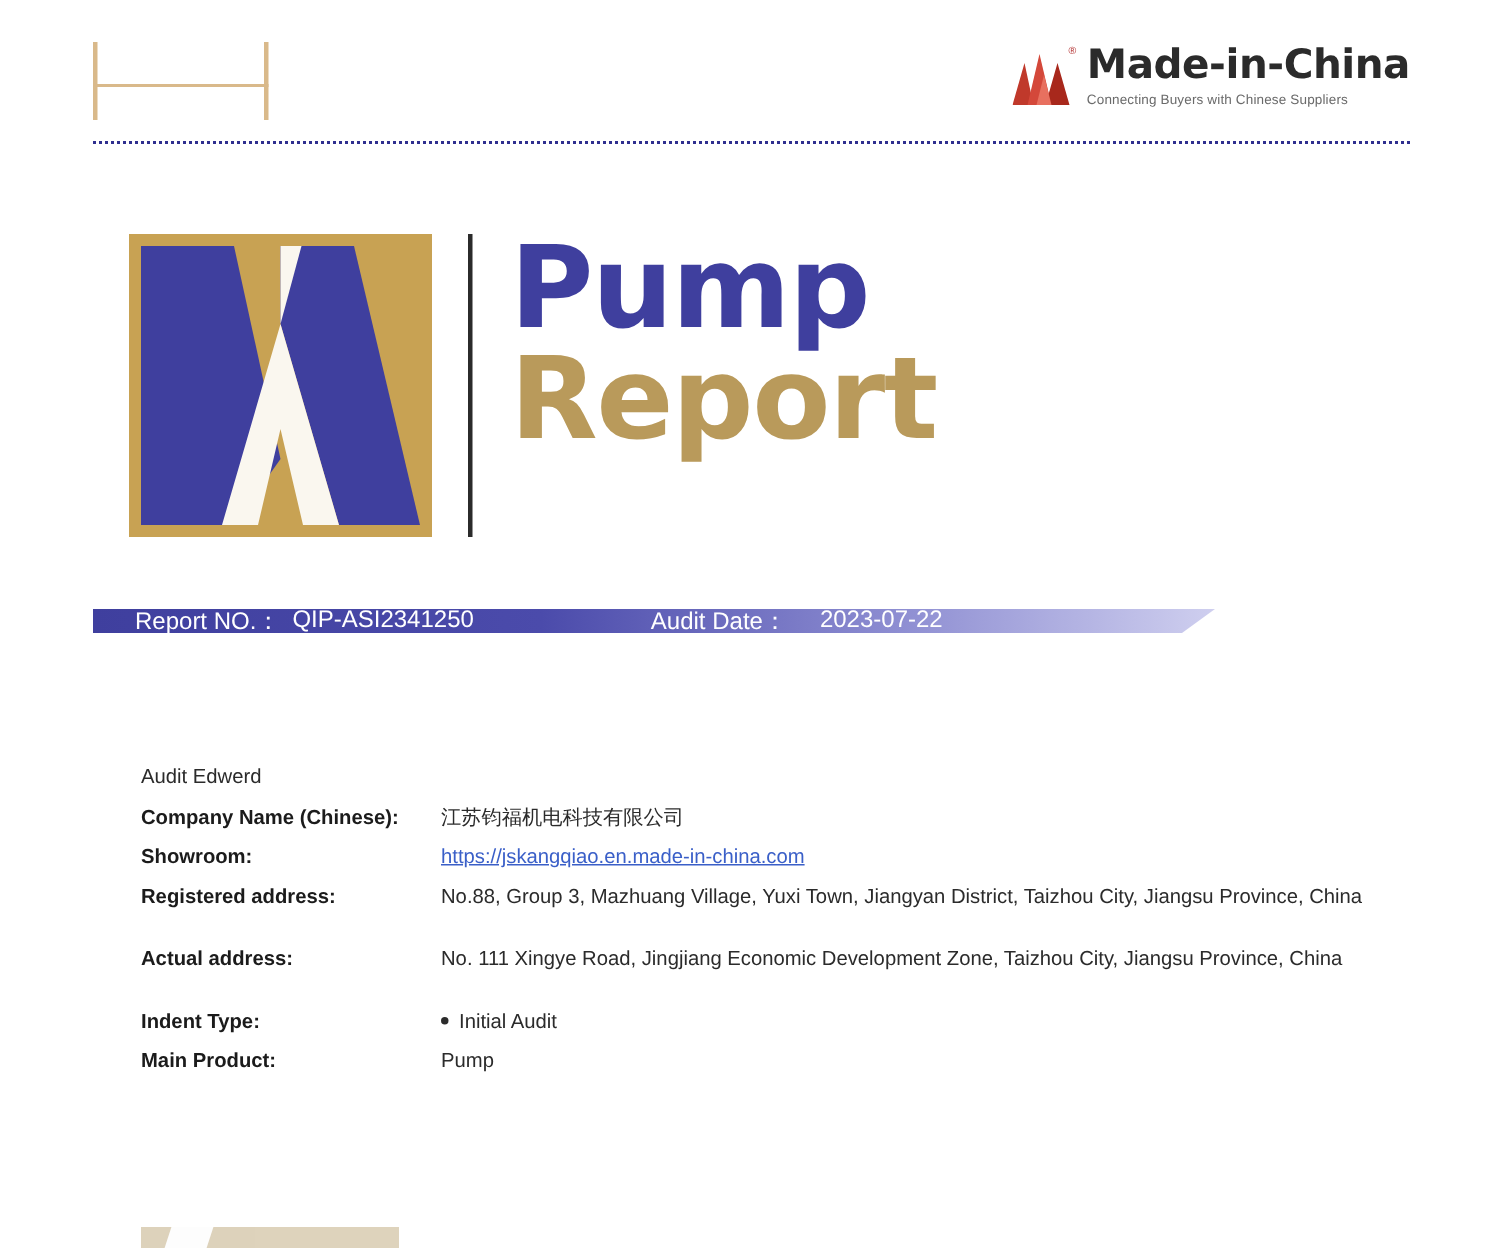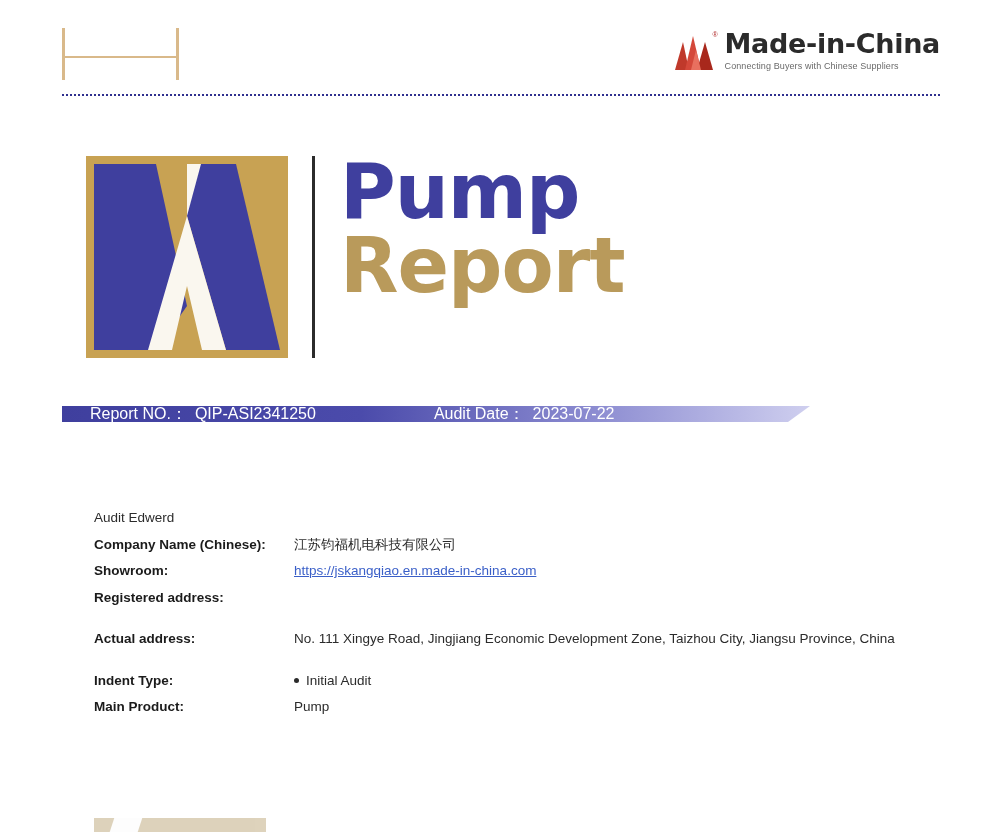--- a/index.html
+++ b/index.html
@@ -192,21 +192,21 @@
     left: 0; top: 0;
     width: 100%; height: 100%;
     display: flex;
     align-items: center;
     color: #ffffff;
     font-size: 16px;
   }
   .banner-label { margin-left: 28px; }
   .banner-value { margin-left: 8px; }
   .banner-label2 { margin-left: 118px; }
-  .banner-value2 { margin-left: 8px; }
+  .banner-value2 { margin-left: 22px; }
 
   
   .info {
     position: absolute;
     left: 94px;
     top: 508px;
     width: 840px;
     font-size: 13.5px;
     line-height: 1.45;
   }
@@ -333,20 +333,21 @@
 
     <div class="info-row">
       <div class="info-label">Showroom:</div>
       <div class="info-value">
         <a class="info-link" href="#">https://jskangqiao.en.made-in-china.com</a>
       </div>
     </div>
 
     <div class="info-row">
       <div class="info-label">Registered address:</div>
+      <div class="info-value">No.88, Group 3, Mazhuang Village, Yuxi Town, Jiangyan District, Taizhou City, Jiangsu Province, China</div>
     </div>
 
     <div class="info-row gap-top">
       <div class="info-label">Actual address:</div>
       <div class="info-value">No. 111 Xingye Road, Jingjiang Economic Development Zone, Taizhou City, Jiangsu Province, China</div>
     </div>
 
     <div class="info-row gap-top">
       <div class="info-label">Indent Type:</div>
       <div class="info-value">

